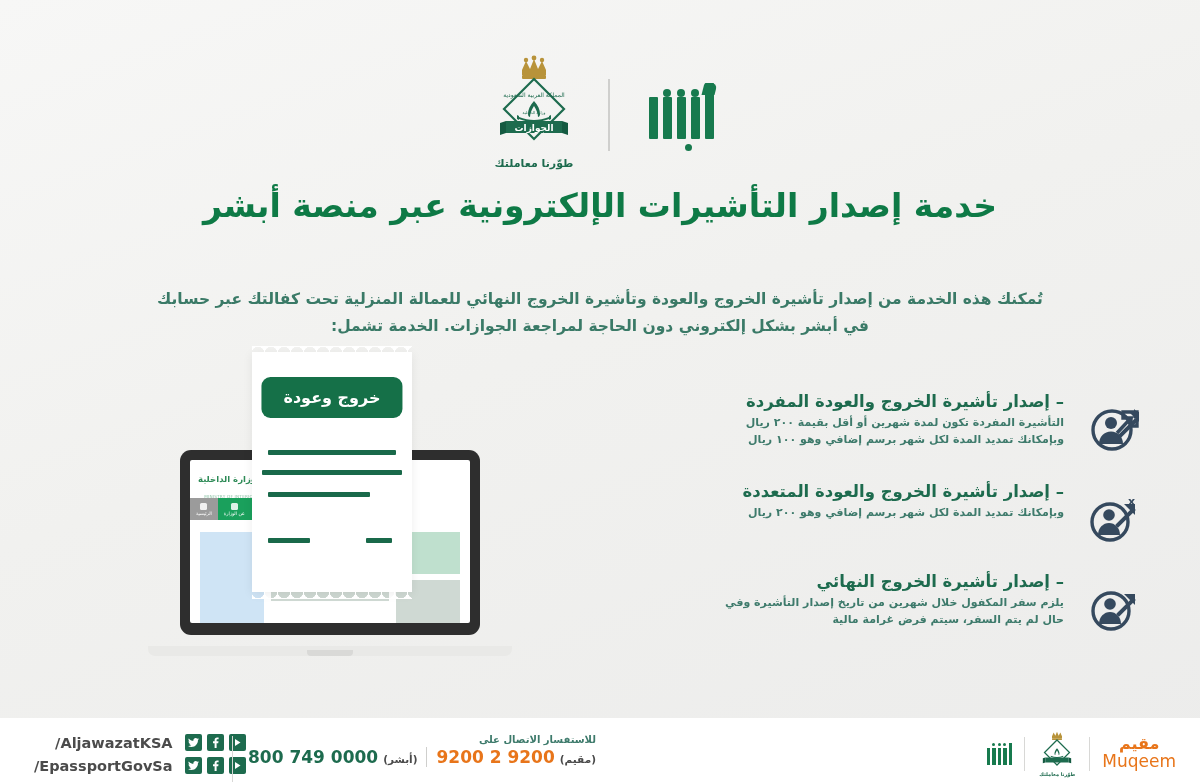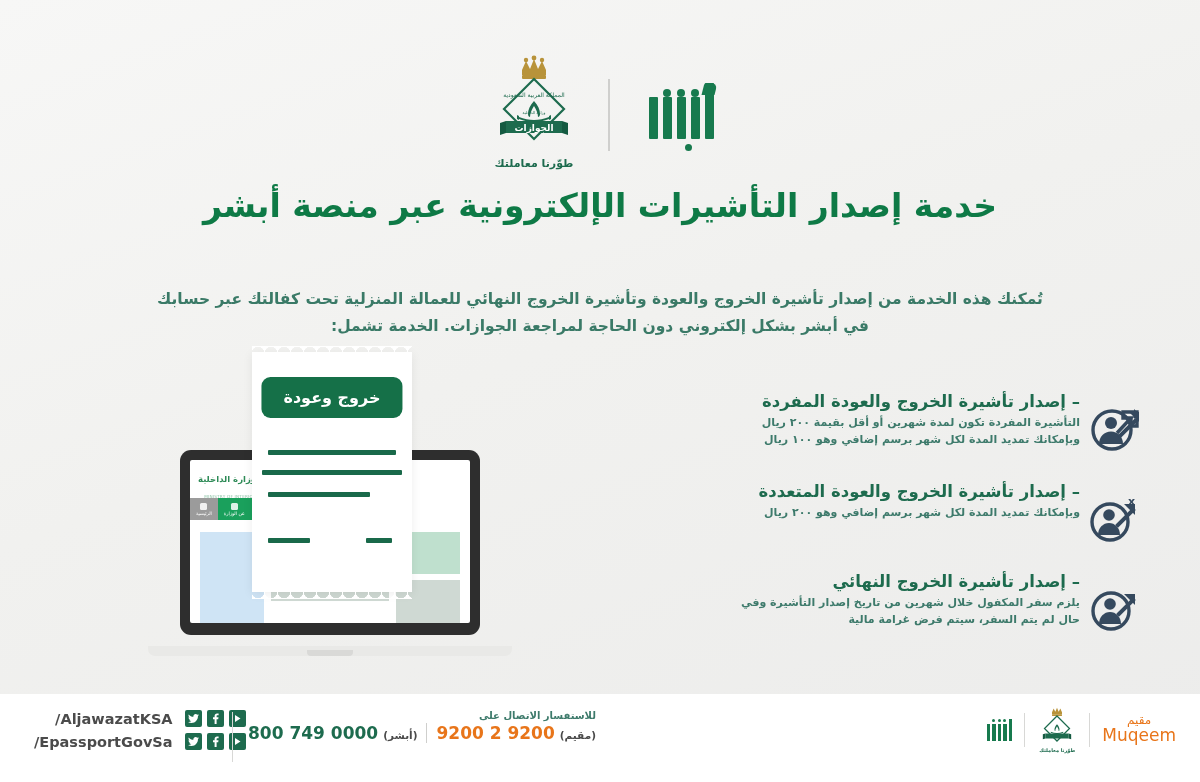--- a/index.html
+++ b/index.html
@@ -134,31 +134,31 @@
   }
   .rline{position:absolute;height:5px;background:#19694a;border-radius:1px;}
   .rline.l1{left:16px;right:16px;top:98px;}
   .rline.l2{left:10px;right:10px;top:118px;}
   .rline.l3{left:16px;right:42px;top:140px;}
   .rline.l4{left:16px;width:42px;top:186px;}
   .rline.l5{right:20px;width:26px;top:186px;}
 
   
   .bullets{position:absolute;right:60px;top:392px;width:480px;}
-  .bullet{display:flex;flex-direction:row;align-items:flex-start;gap:4px;margin-bottom:26px;}
+  .bullet{display:flex;flex-direction:row;align-items:flex-start;gap:20px;margin-bottom:26px;}
   .bullet-icon{flex:0 0 auto;width:56px;padding-top:14px;}
   .bullet-text{flex:1 1 auto;text-align:right;}
   .bullet-title{
     font-size:16.5px;font-weight:bold;color:#1d6b4e;margin-bottom:3px;white-space:nowrap;
   }
   .bullet-body{font-size:11px;line-height:1.55;color:#3d7a6b;font-weight:600;}
 
   
   .footer{
-    position:absolute;left:0;bottom:0;width:1200px;height:88px;background:#ffffff;
+    position:absolute;left:0;bottom:0;width:1200px;height:64px;background:#ffffff;
     display:flex;align-items:center;
   }
   .social{position:absolute;right:auto;left:34px;top:16px;}
   .social-row{display:flex;flex-direction:row;align-items:center;gap:5px;margin-bottom:6px;}
   .sico{
     width:17px;height:17px;background:#1d6b4e;border-radius:2px;
     display:flex;align-items:center;justify-content:center;
   }
   .sico svg{display:block;}
   .handle{
@@ -176,21 +176,21 @@
   .num{font-size:17px;font-weight:bold;direction:ltr;}
   .num.green{color:#1d6b4e;}
   .num.orange{color:#e8751a;}
   .num-tag{font-size:10.5px;color:#4a4a4a;font-weight:bold;}
   .num-sep{width:1px;height:20px;background:#cfcfcd;}
   .foot-logos{
     position:absolute;left:auto;right:24px;top:12px;
     display:flex;flex-direction:row-reverse;align-items:center;gap:12px;
   }
   .muqeem{display:flex;flex-direction:column;align-items:center;line-height:1.05;}
-  .muqeem .ar{font-size:12px;color:#e8751a;font-weight:normal;}
+  .muqeem .ar{font-size:16px;color:#e8751a;font-weight:bold;}
   .muqeem .en{font-size:17px;color:#e8751a;}
   .vsep{width:1px;height:34px;background:#d8d8d6;}
   .foot-jawazat{display:flex;flex-direction:column;align-items:center;}
   .foot-jawazat .tag{font-size:5px;color:#1d6b4e;margin-top:1px;font-weight:bold;}
   .foot-absher{position:relative;width:30px;height:26px;}
   .foot-absher .bar{position:absolute;bottom:2px;width:3.6px;background:#177a4e;}
   .foot-absher .dot{position:absolute;top:2px;width:3.2px;height:3.2px;border-radius:50%;background:#177a4e;}
 </style>
 </head>
 <body>

